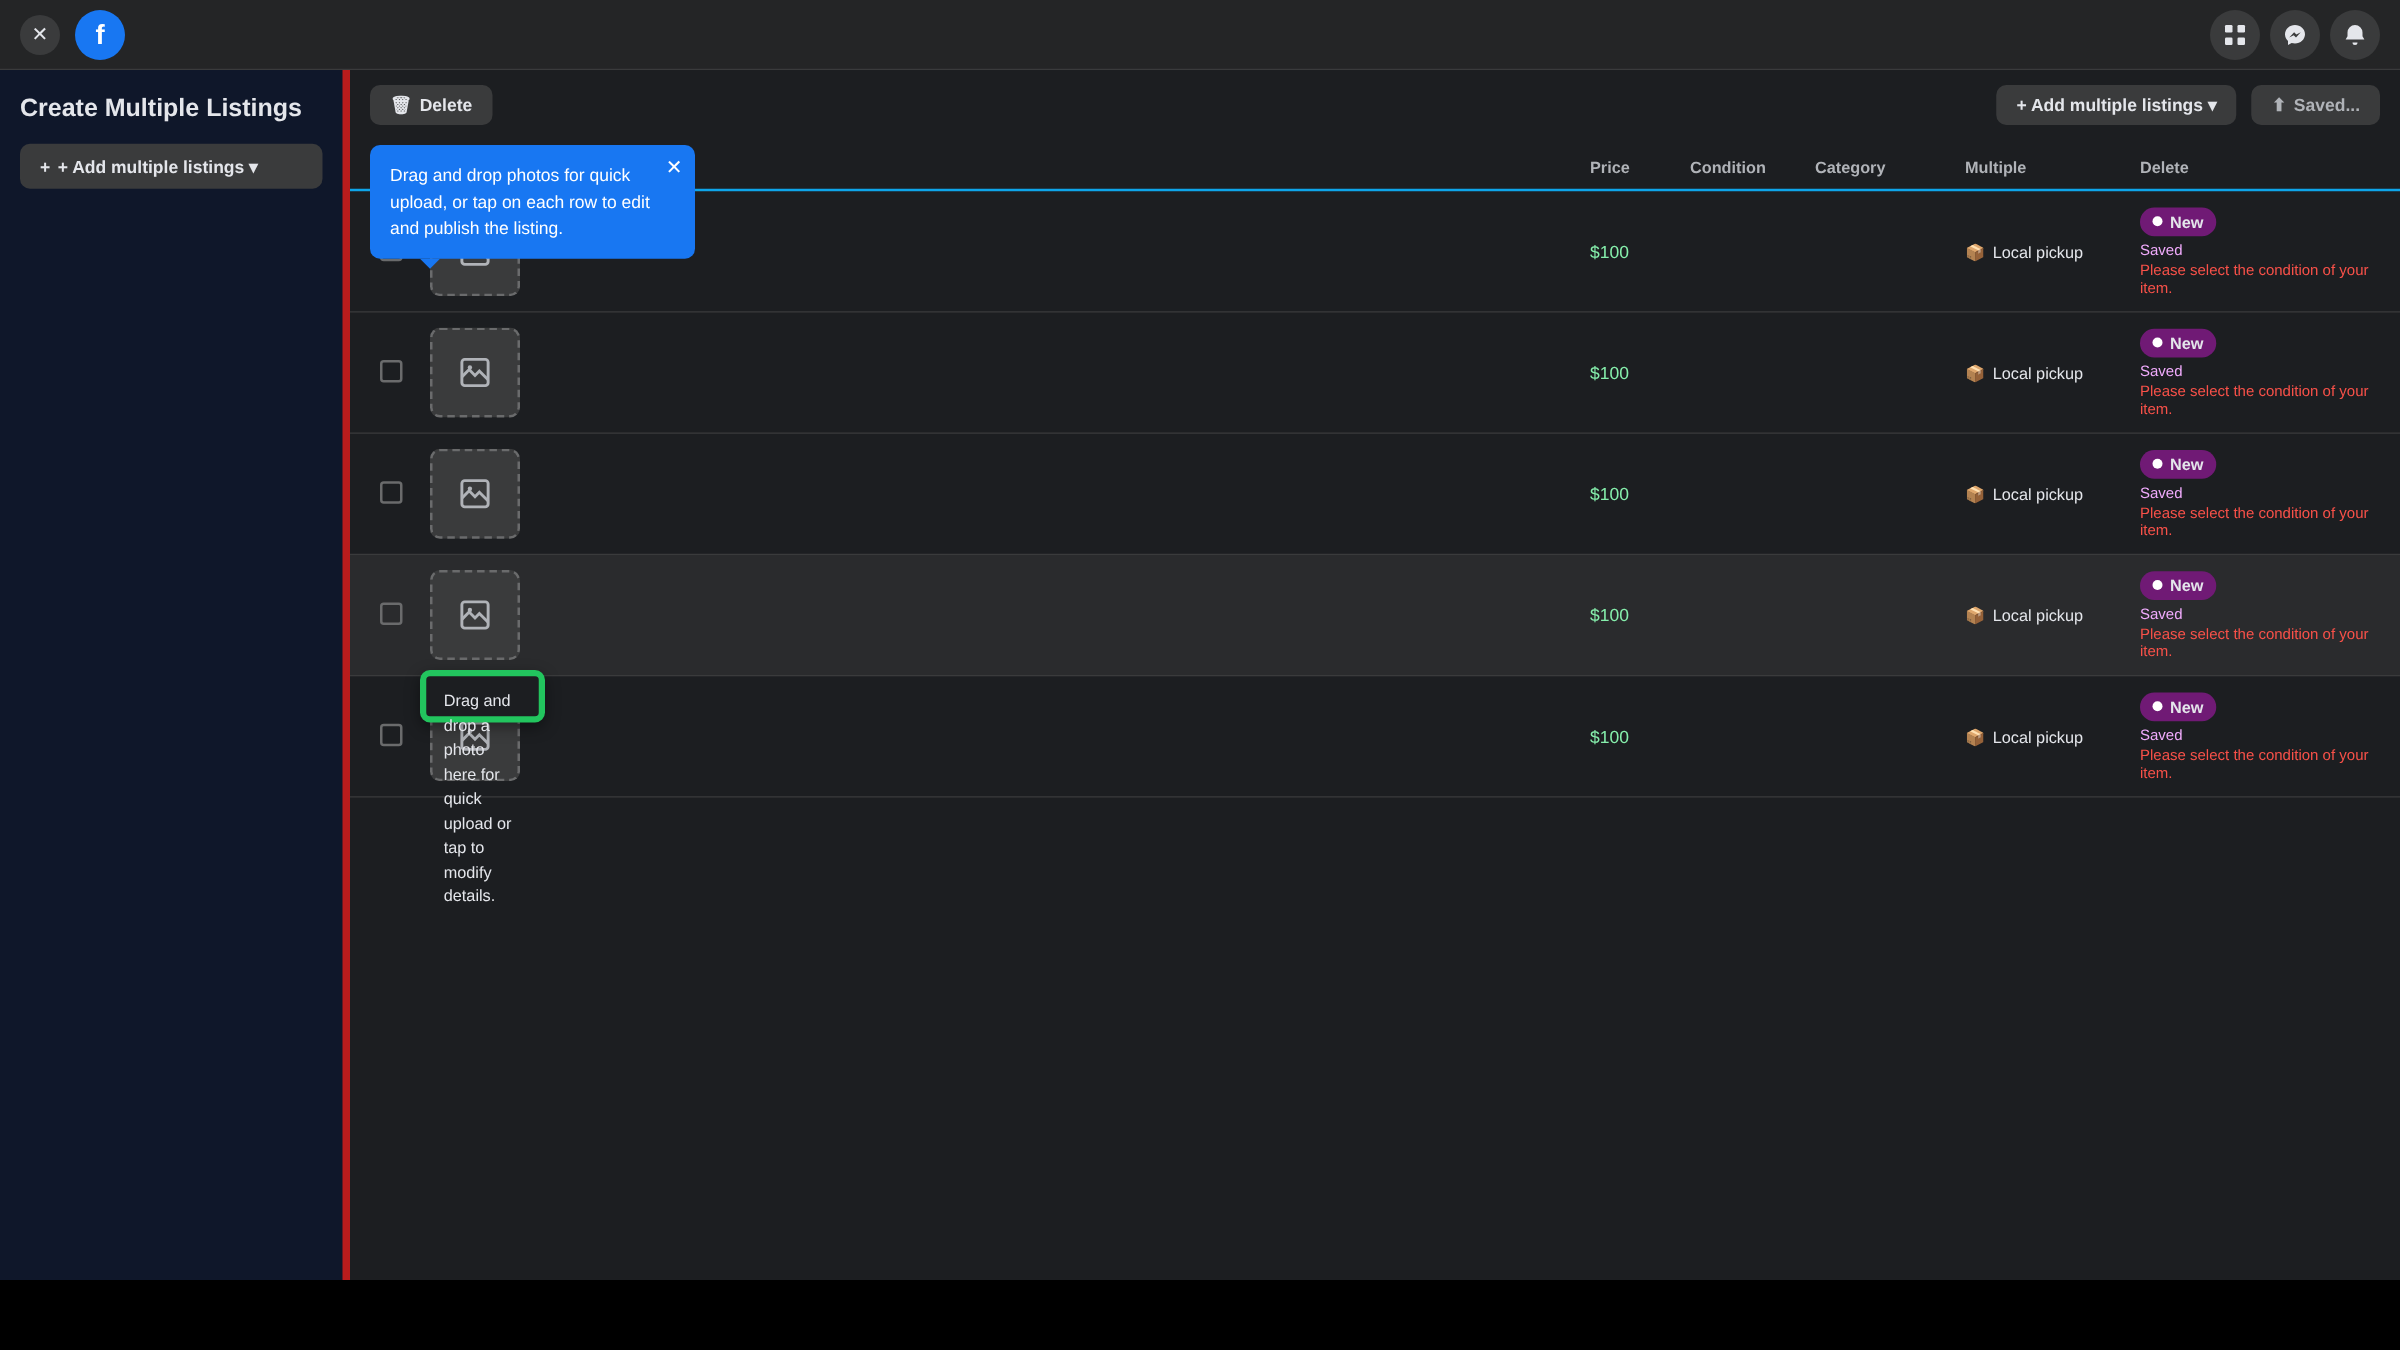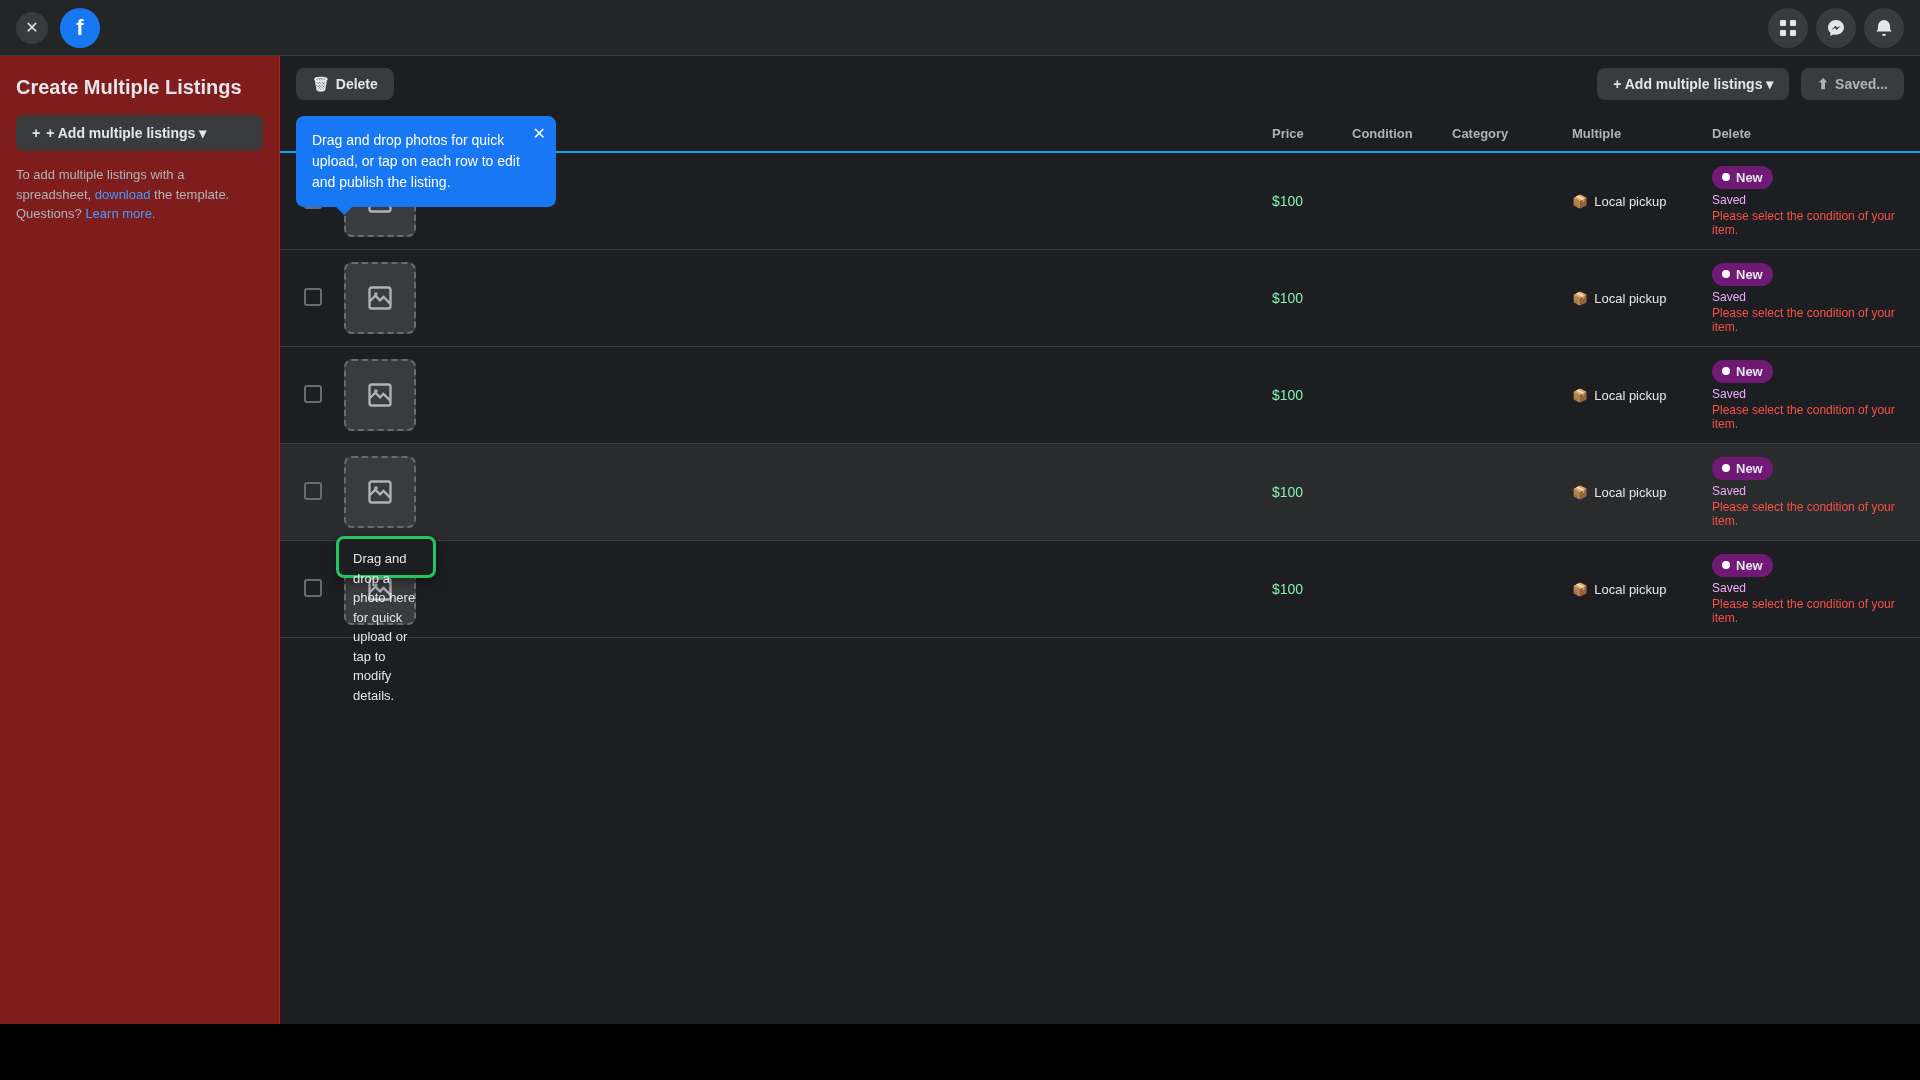--- a/index.html
+++ b/index.html
@@ -68,22 +68,22 @@
     .layout {
       display: flex;
       margin-top: 56px;
       height: calc(1080px - 56px);
     }
 
     
     .sidebar {
       width: 280px;
       min-width: 280px;
-      background: #7f1d1d;
-      border-right: 1px solid #b91c1c;
+      background: #0f172a;
+      border-right: 6px solid #b91c1c;
       padding: 20px 16px;
     }
     .sidebar-title {
       font-size: 20px;
       font-weight: 700;
       color: #e4e6eb;
       margin-bottom: 16px;
     }
     .add-multiple-btn {
       width: 100%;
@@ -314,21 +314,21 @@
       bottom: -50px;
       left: 30px;
       background: #1c1e21;
       color: #e4e6eb;
       padding: 10px 14px;
       border-radius: 8px;
       font-size: 13px;
       line-height: 1.5;
       z-index: 50;
       white-space: nowrap;
-      border: 3px solid #22c55e;
+      border: 5px solid #22c55e;
       box-shadow: 0 4px 12px rgba(0,0,0,0.4);
     }
 
     .bottom-bar {
       position: fixed;
       bottom: 0; left: 0; right: 0;
       height: 56px;
       background: #000;
     }
   </style>
@@ -363,26 +363,20 @@
 </div>
 
 <div class="layout">
 
   <div class="sidebar">
     <div class="sidebar-title">Create Multiple Listings</div>
     <button class="add-multiple-btn">
       <span>+</span>
       <span>+ Add multiple listings ▾</span>
     </button>
-    <div class="sidebar-info">
-      <span>To add multiple listings with a spreadsheet, </span>
-      <a href="#">download</a>
-      <span> the template. Questions?</span>
-      <a href="#">Learn more.</a>
-    </div>
   </div>
 
   <div class="main">
 
     <div class="action-bar">
       <button class="delete-btn">
         <span>🗑</span>
         <span>Delete</span>
       </button>
       <div class="top-right-actions">

